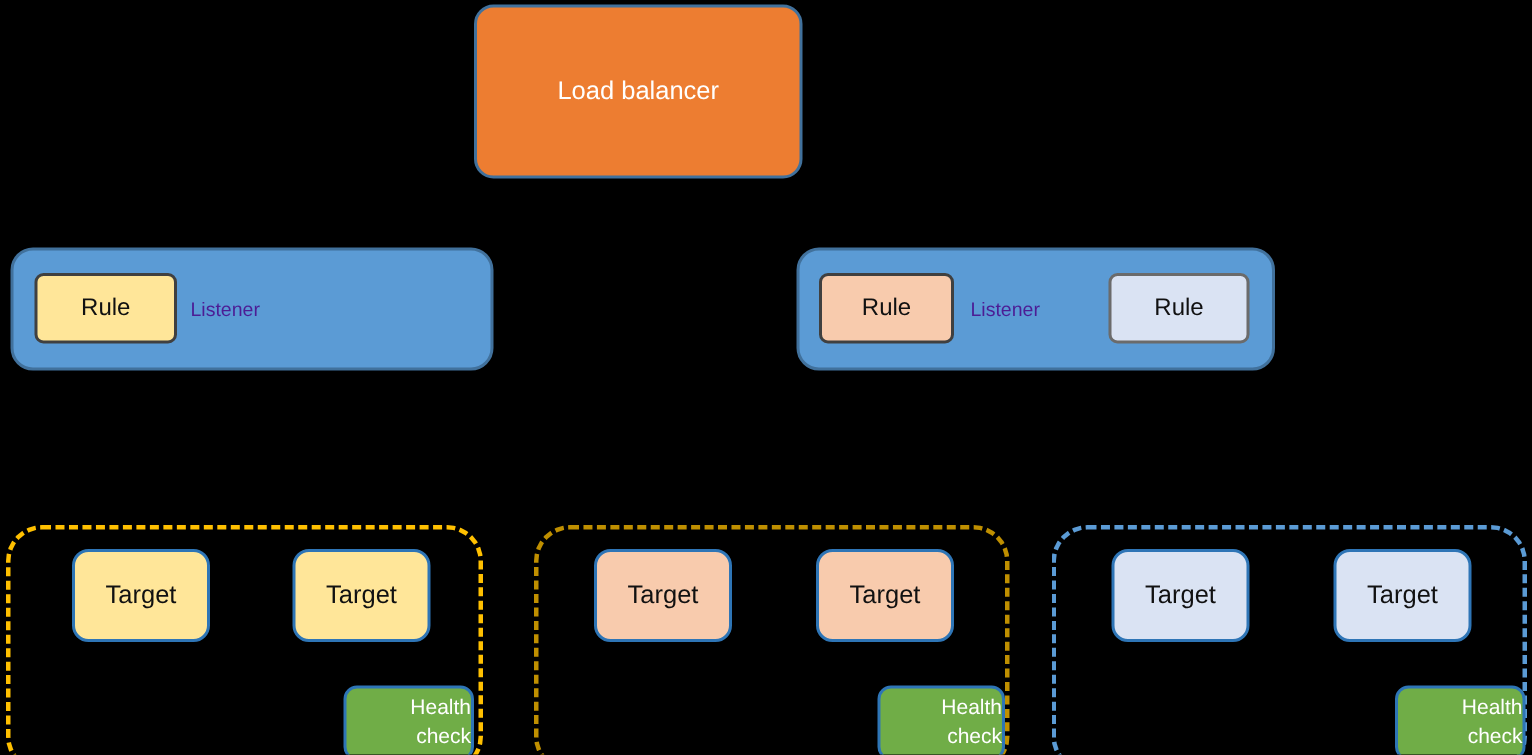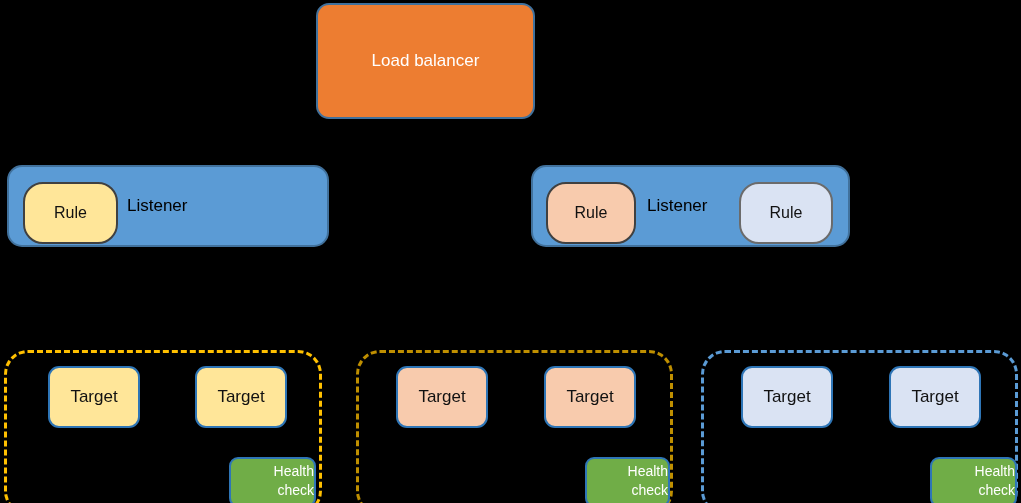--- a/index.html
+++ b/index.html
@@ -30,28 +30,28 @@
     top:165px; height:82px;
     background:#5B9BD5;
     border:2px solid #41719C;
     border-radius:15px;
   }
   #listener-1 { left:7px;   width:322px; }
   #listener-2 { left:531px; width:319px; }
   .listener-label {
     position:absolute;
     top:50%; transform:translateY(-50%);
-    color:#000000; font-size:17px;
+    color:#4c1d95; font-size:13px;
   }
   #listener-1 .listener-label { left:118px; }
   #listener-2 .listener-label { left:114px; }
   .rule {
     position:absolute;
-    top:15px; height:62px;
-    border-radius:20px;
+    top:15px; height:47px;
+    border-radius:6px;
     display:flex; align-items:center; justify-content:center;
     font-size:16px; color:#111111;
   }
   #rule-1a { left:14px;  width:95px; background:#FFE699; border:2px solid #404040; }
   #rule-2a { left:13px;  width:90px; background:#F8CBAD; border:2px solid #404040; }
   #rule-2b { left:206px; width:94px; background:#DAE3F3; border:2px solid #6b6b6b; }
   
   .tgroup {
     position:absolute;
     top:350px; height:165px;

